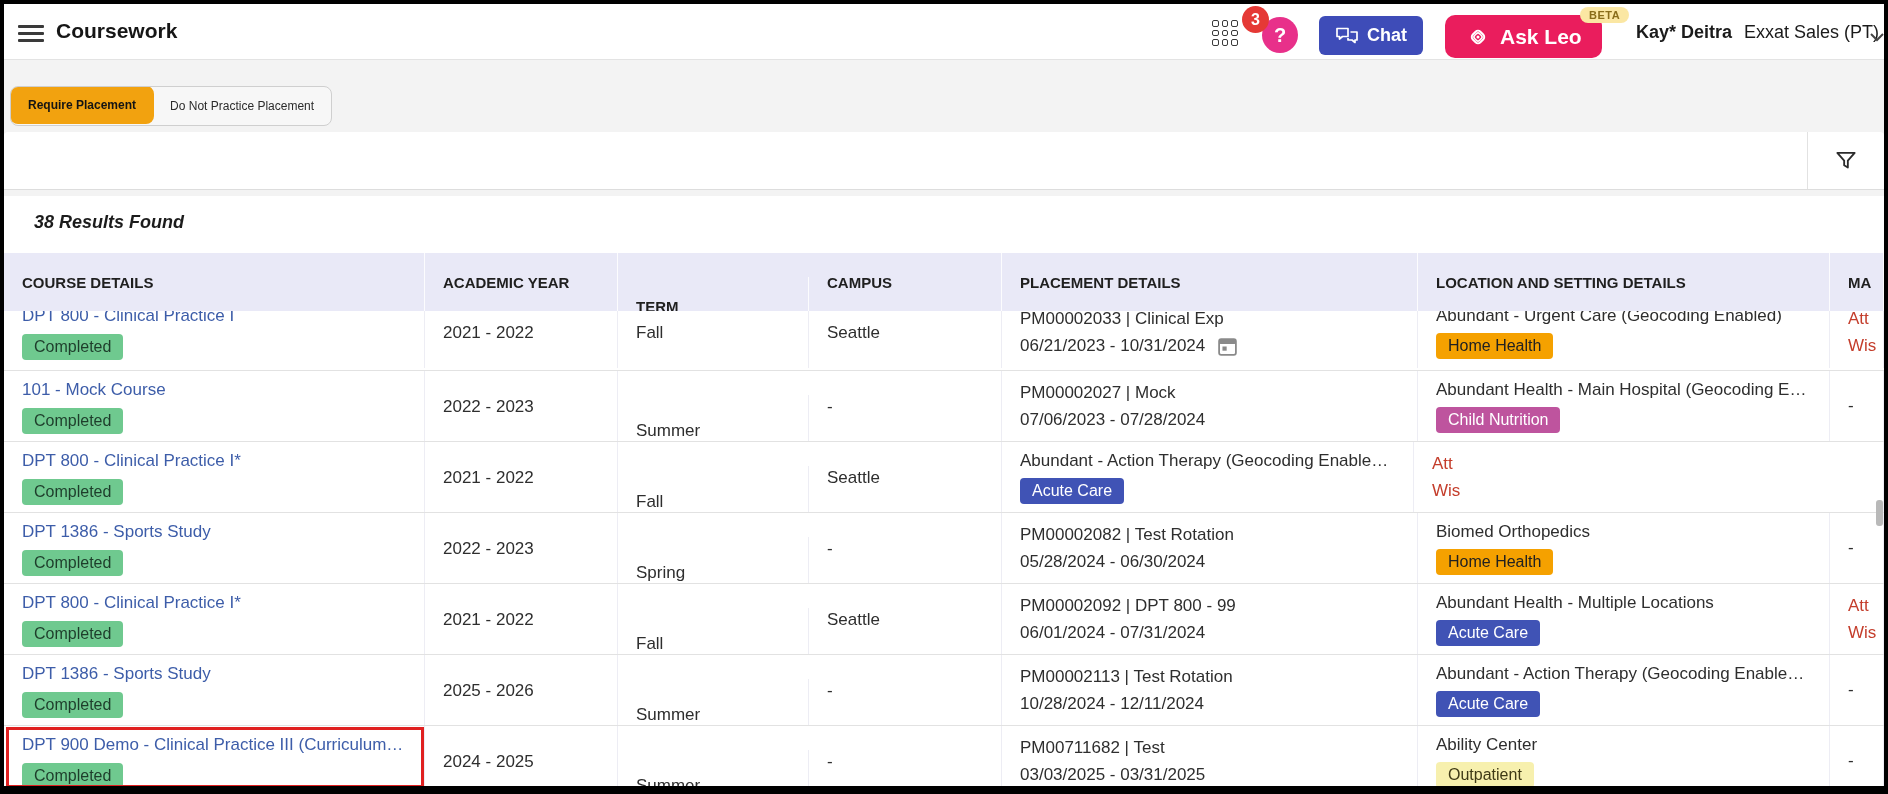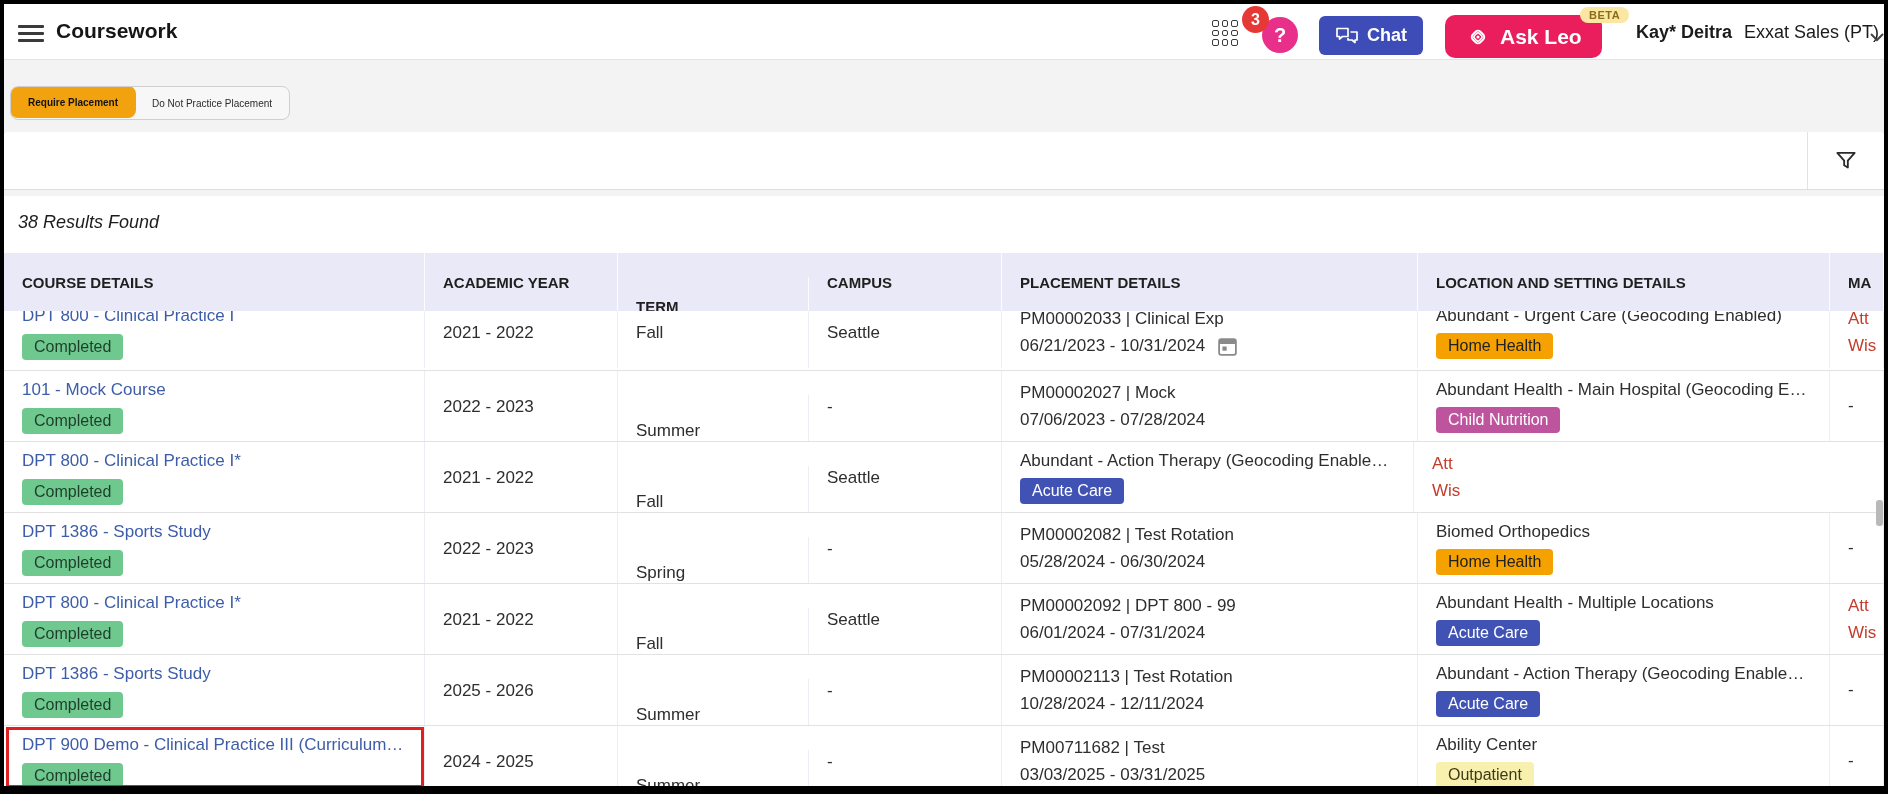--- a/index.html
+++ b/index.html
@@ -35,35 +35,35 @@
   .beta-pill { position:absolute; left:1576px; top:3px; padding:2px 9px; background:#FBE7A3;
     color:#8a6d1a; font-size:11px; font-weight:700; letter-spacing:.5px; border-radius:9px; z-index:4; }
 
   .user-name { position:absolute; left:1632px; top:18px; font-size:18px; font-weight:700; color:#1b1b1b; cursor:pointer; }
   .account-name { position:absolute; left:1740px; top:18px; font-size:18px; font-weight:400; color:#1b1b1b; cursor:pointer; }
   .chevron { position:absolute; left:1866px; top:24px; color:#444; }
 
   
   .tabs { position:absolute; left:6px; top:82px; display:flex; border:1px solid #CFCFCF;
     border-radius:8px; background:#F7F7F7; overflow:hidden; }
-  .tab { height:32px; padding:0 17px; display:flex; align-items:center; font-size:10px;
+  .tab { height:38px; padding:0 17px; display:flex; align-items:center; font-size:12px;
     color:#2b2b2b; cursor:pointer; white-space:nowrap; }
   .tab.active { background:var(--active-tab,#F2A20F); font-weight:700; color:#141414;
     border-radius:8px; margin:-1px; padding:0 18px; }
 
   
   .filterbar { position:absolute; top:128px; left:0; right:0; height:58px; background:#fff;
     border-bottom:1px solid #DDD; border-radius:4px 4px 0 0; }
   .filter-cell { position:absolute; right:0; top:0; bottom:0; width:77px; border-left:1px solid #E2E2E2;
     display:flex; align-items:center; justify-content:center; cursor:pointer; }
 
   
   .results { position:absolute; top:192px; left:0; right:0; bottom:0; background:#fff; }
-  .results-summary { position:absolute; top:16px; left:14px; font-size:18px; font-style:italic;
-    font-weight:400; color:#1c1c1c; }
+  .results-summary { position:absolute; top:16px; left:30px; font-size:18px; font-style:italic;
+    font-weight:700; color:#1c1c1c; }
 
   .thead { position:absolute; top:57px; left:0; right:0; height:58px;
     background:var(--header-bg,#E9E9F7); display:flex; }
   .hcell { height:100%; display:flex; align-items:center; padding:0 18px; font-size:15px;
     font-weight:700; color:#1f1f1f; border-right:1px solid rgba(255,255,255,.85);
     white-space:nowrap; overflow:hidden; }
   .tbody { position:absolute; top:115px; left:0; right:0; bottom:0; overflow:hidden; background:#fff; }
 
   .w0{width:421px;} .w1{width:193px;} .w2{width:191px;margin-top:24px;} .w3{width:193px;}
   .w4{width:416px;} .w5{width:412px;} .w6{flex:1;}

